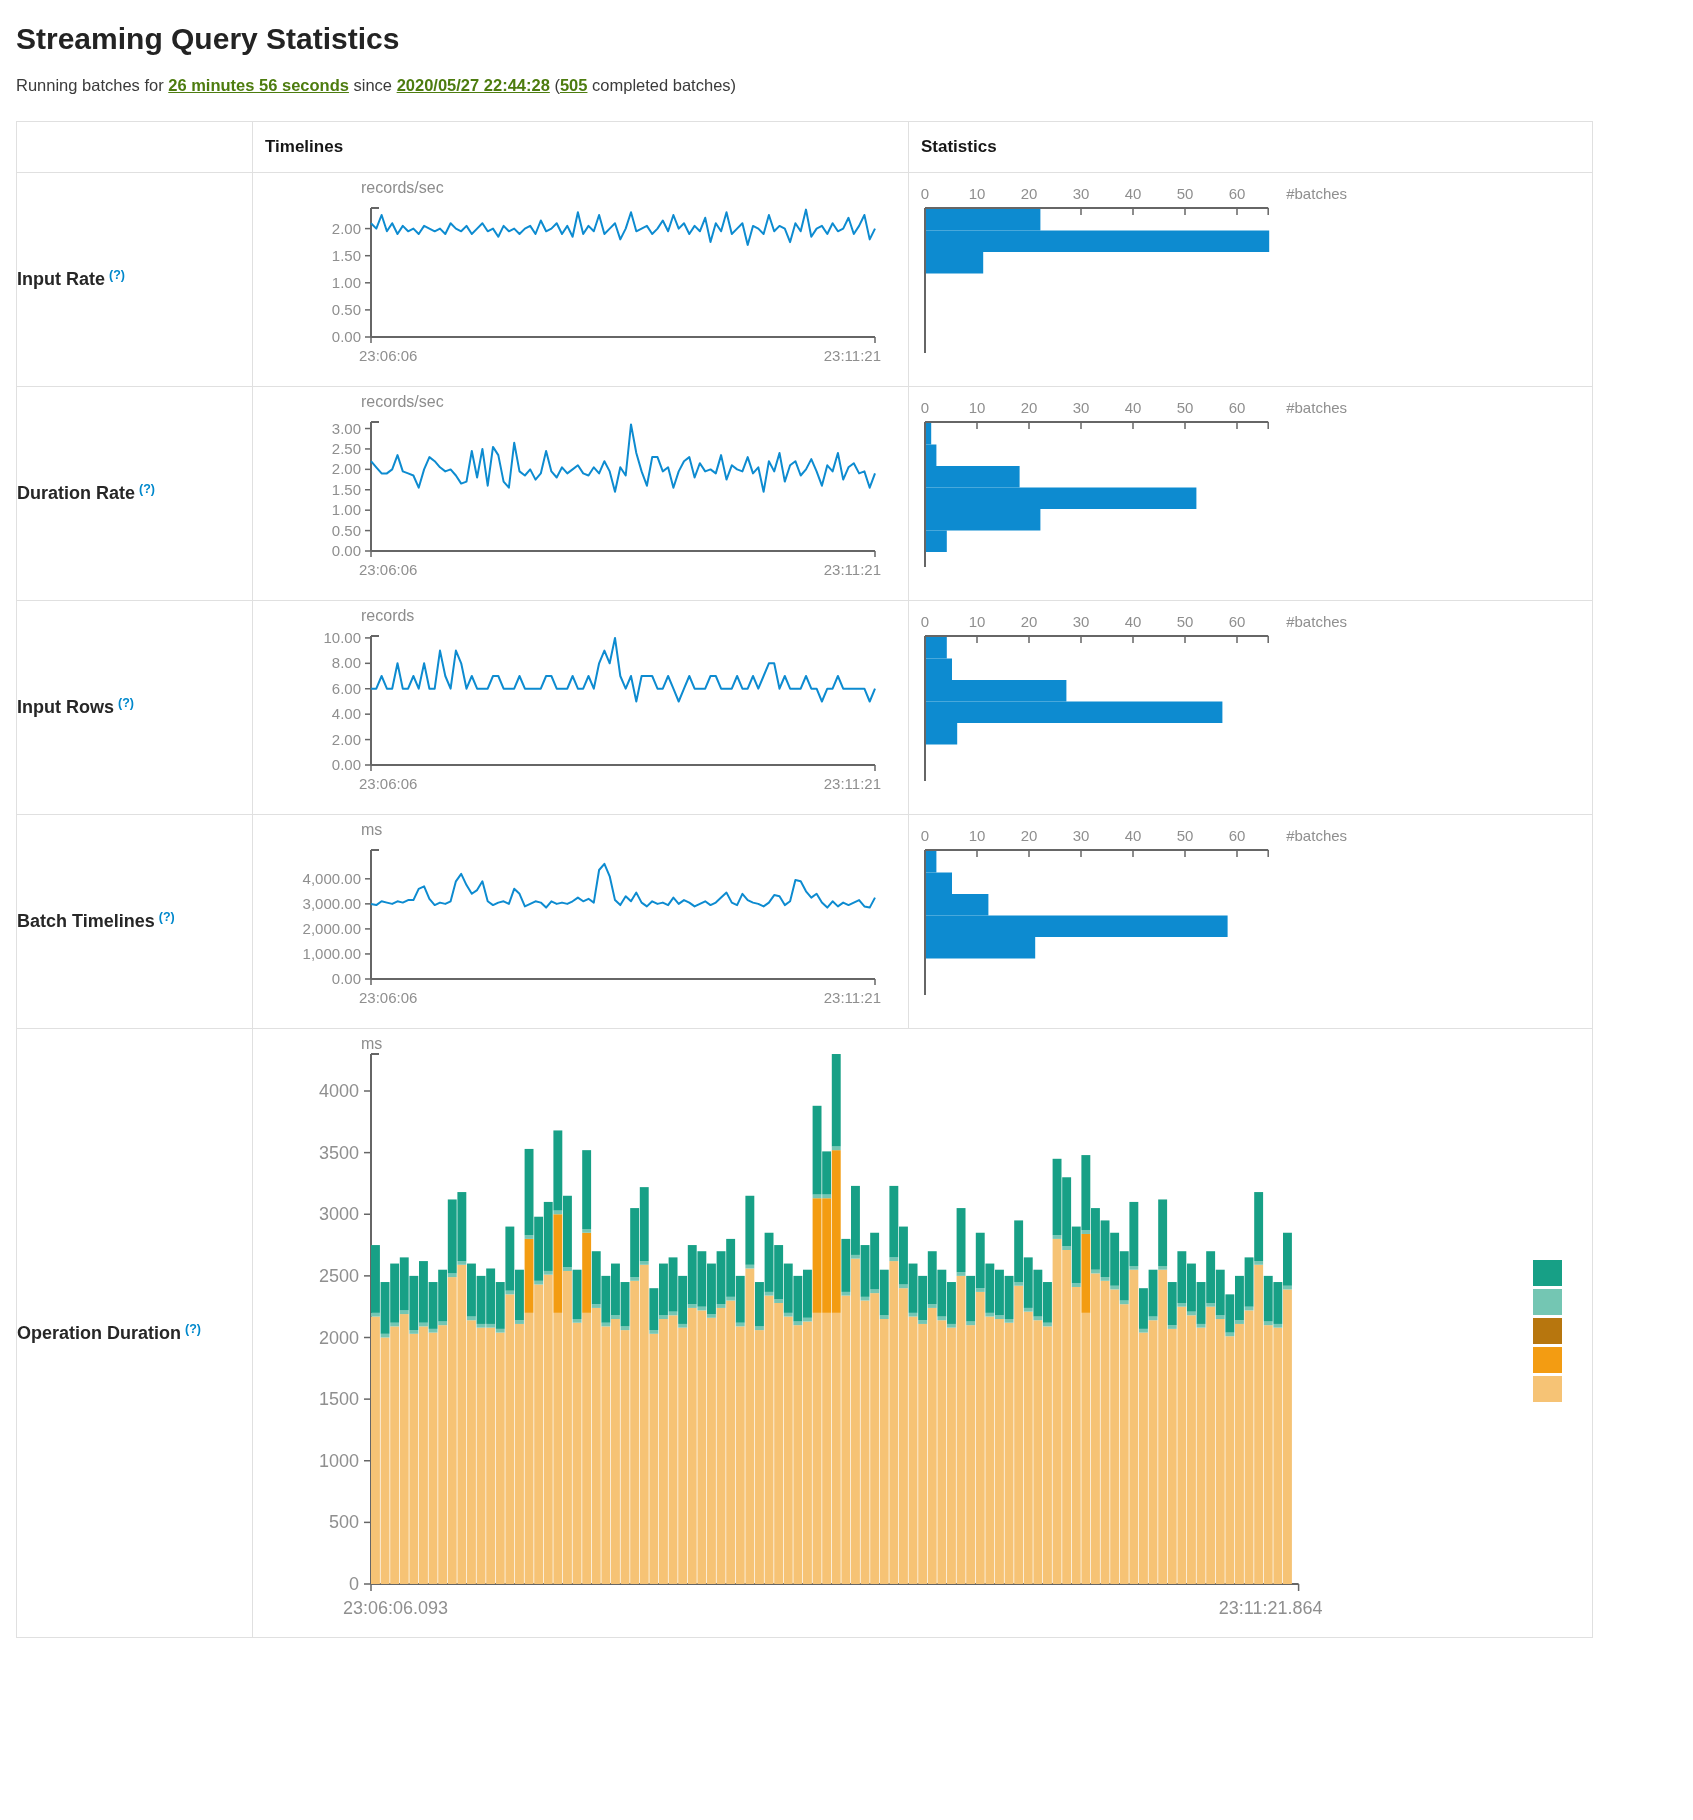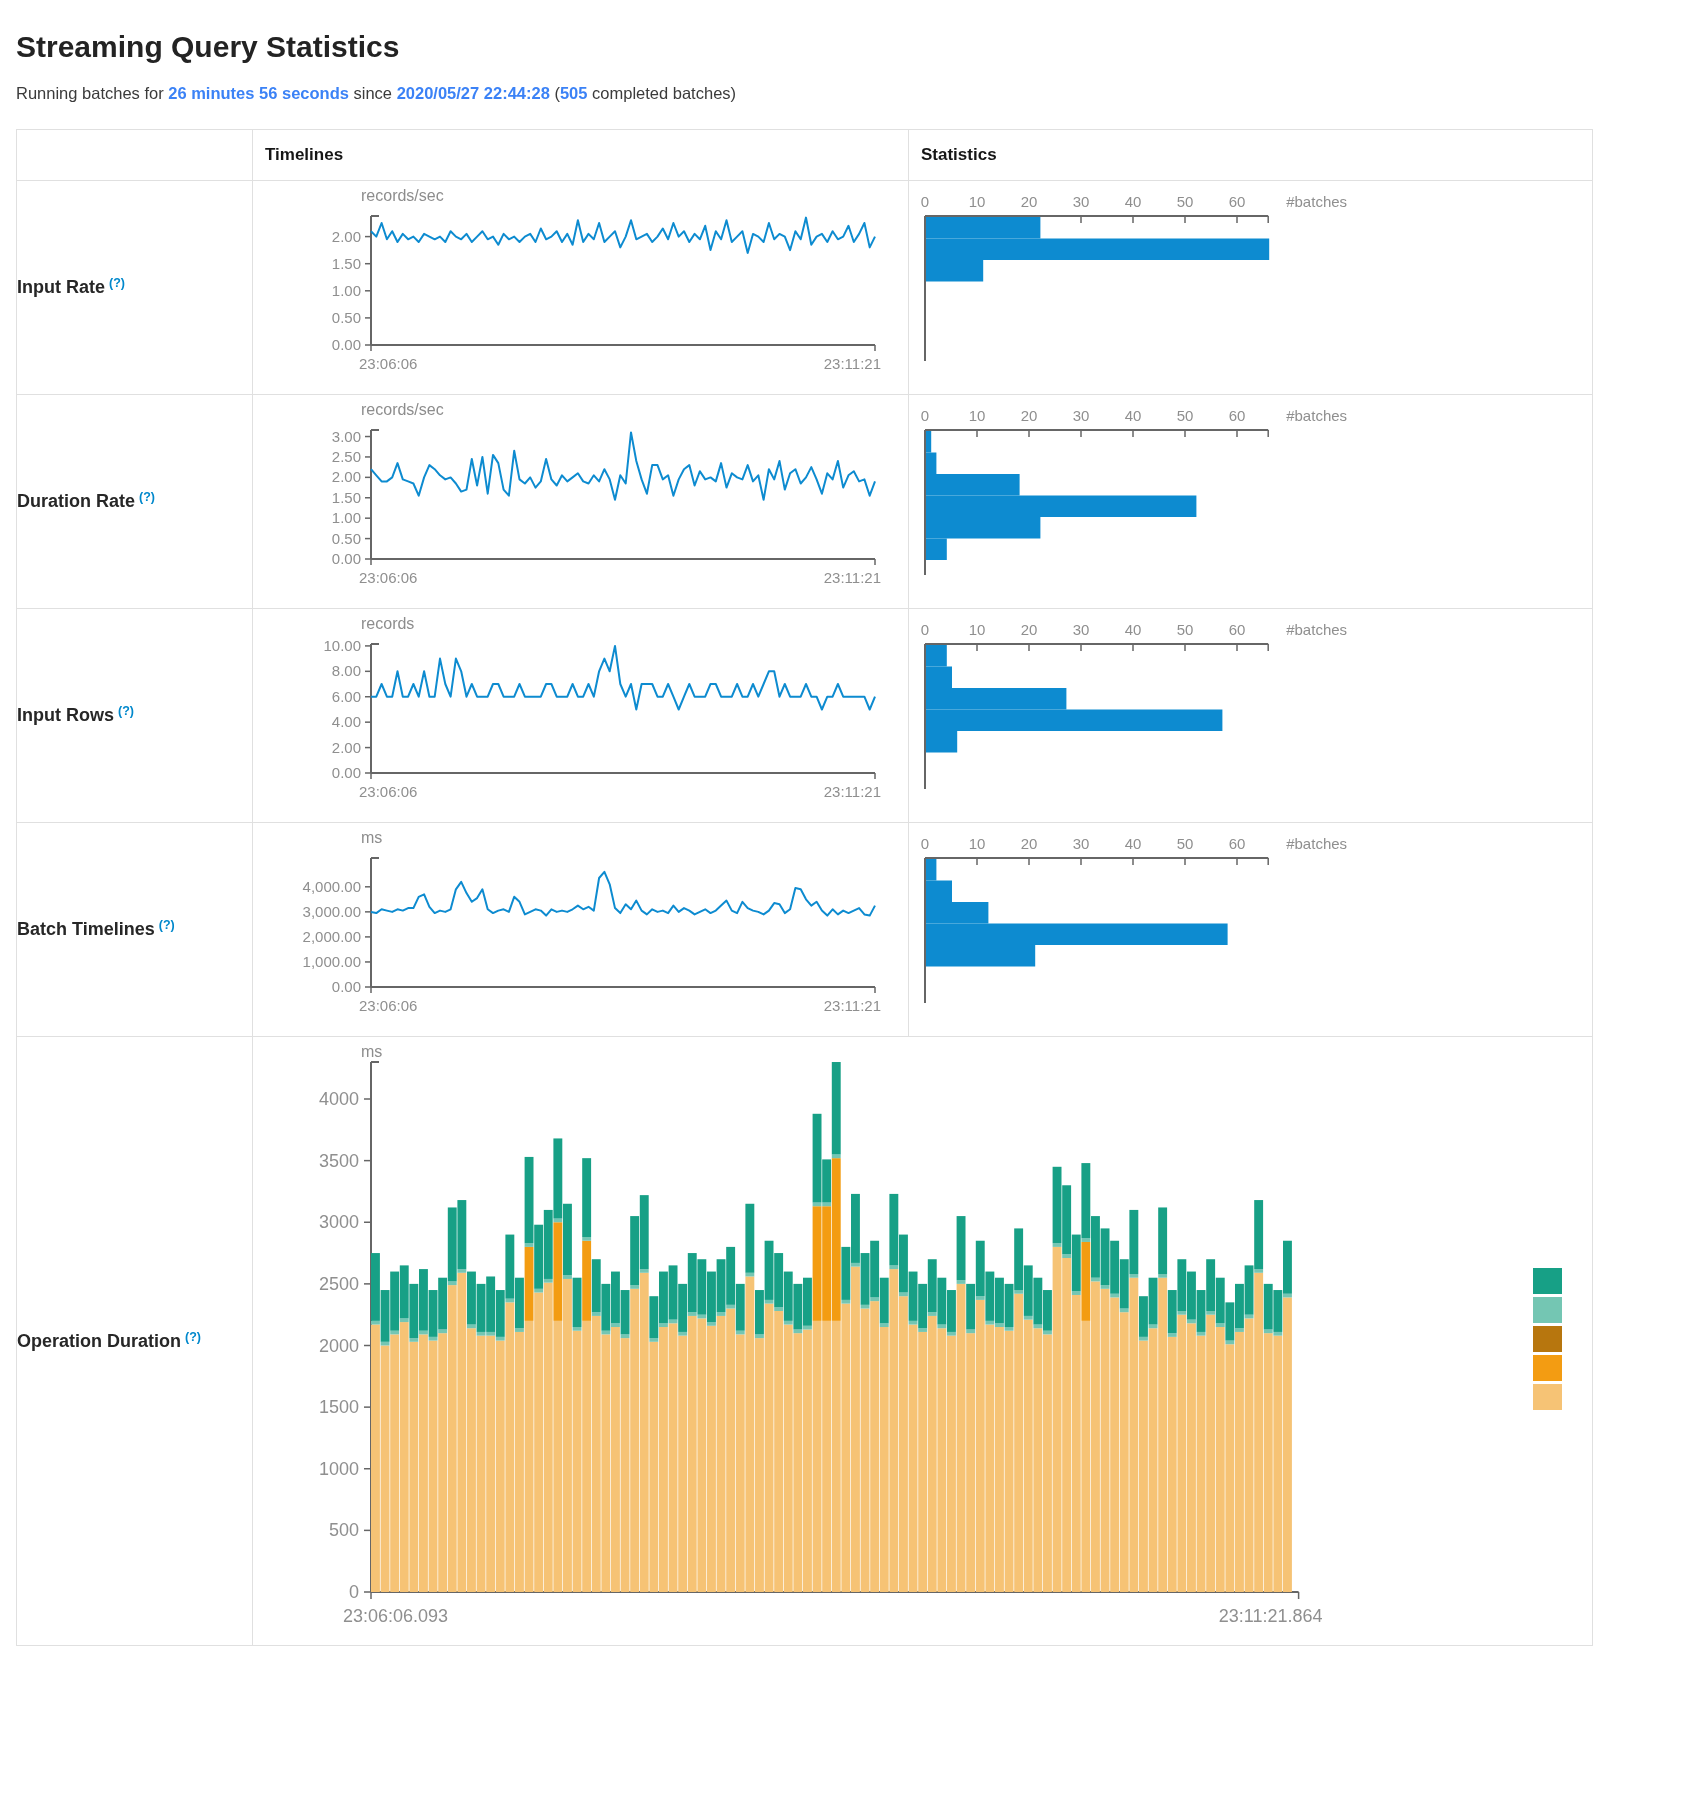--- a/index.html
+++ b/index.html
@@ -1,20 +1,20 @@
 <!DOCTYPE html>
 <html><head>
 <meta charset="utf-8">
 <style>
   html,body{margin:0;padding:0;background:#fff;}
   body{font-family:"Liberation Sans",sans-serif;color:#333;width:1693px;}
-  .content{padding:20px 16px 40px 16px;}
+  .content{padding:12px 16px 40px 16px;}
   h1{font-size:30px;margin:10px 0 0 0;color:#232323;font-weight:700;}
   .subtitle{margin-top:20px;font-size:16.5px;color:#3b3b3b;}
-  .subtitle b{color:#3b82f6;}
+  .subtitle b{color:#4d7c0f;text-decoration:underline;}
   .meta{margin-top:30px;font-size:16.5px;line-height:27px;color:#3b3b3b;}
   .meta b{color:#161616;}
   table.stats{border-collapse:collapse;margin-top:26px;table-layout:fixed;}
   .stats td,.stats th{border:1px solid #e0e0e0;padding:0;}
   .stats th{height:50px;text-align:left;font-size:17px;color:#161616;padding-left:12px;font-weight:700;}
   .label-cell{vertical-align:middle;padding-left:14px;margin-left:32px;}
   .op-label-cell{vertical-align:middle;padding-left:14px;padding-bottom:190px;}
   .metric-label{font-size:18px;font-weight:bold;color:#272727;}
   sup.qmark{color:#0088cc;font-size:12.5px;font-weight:bold;margin-left:4px;}
   .chart-cell{vertical-align:top;}

